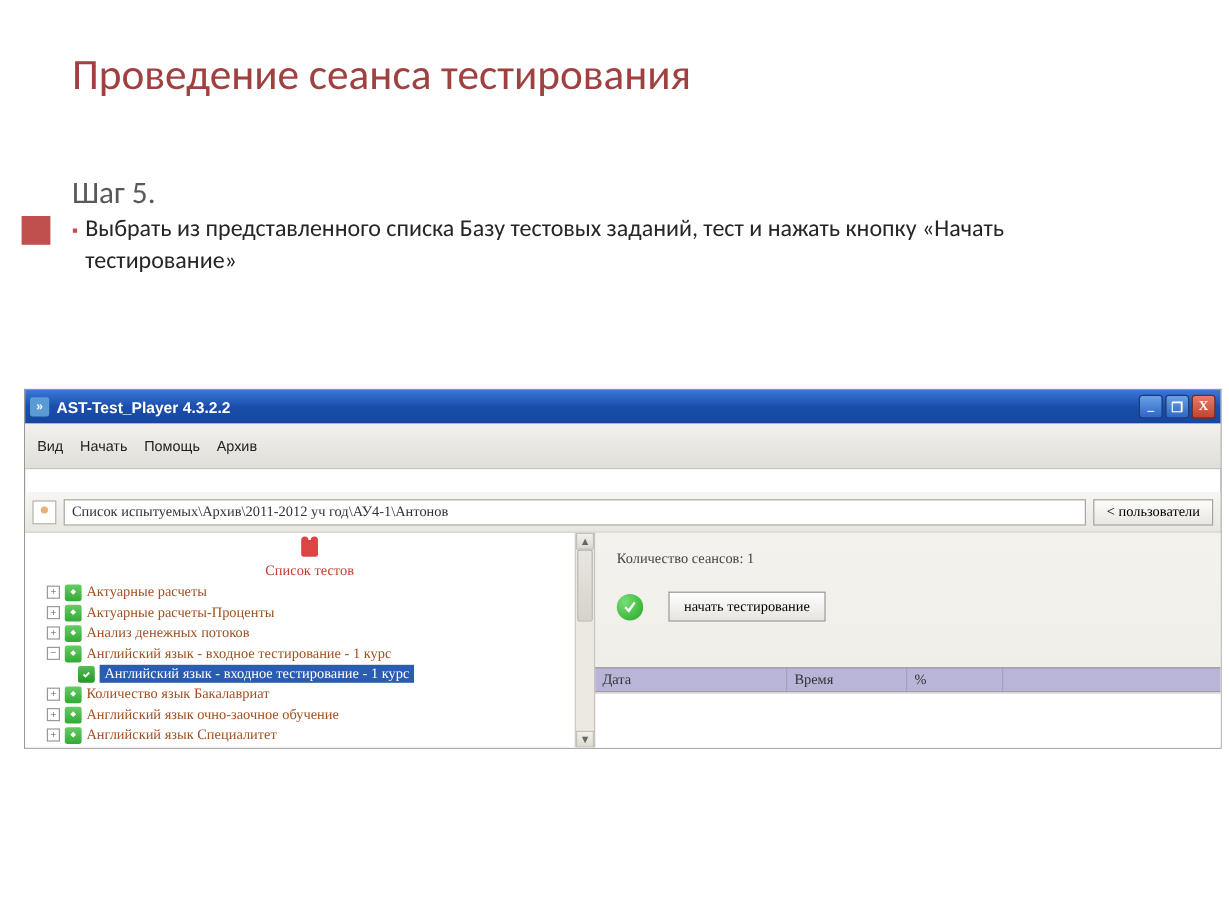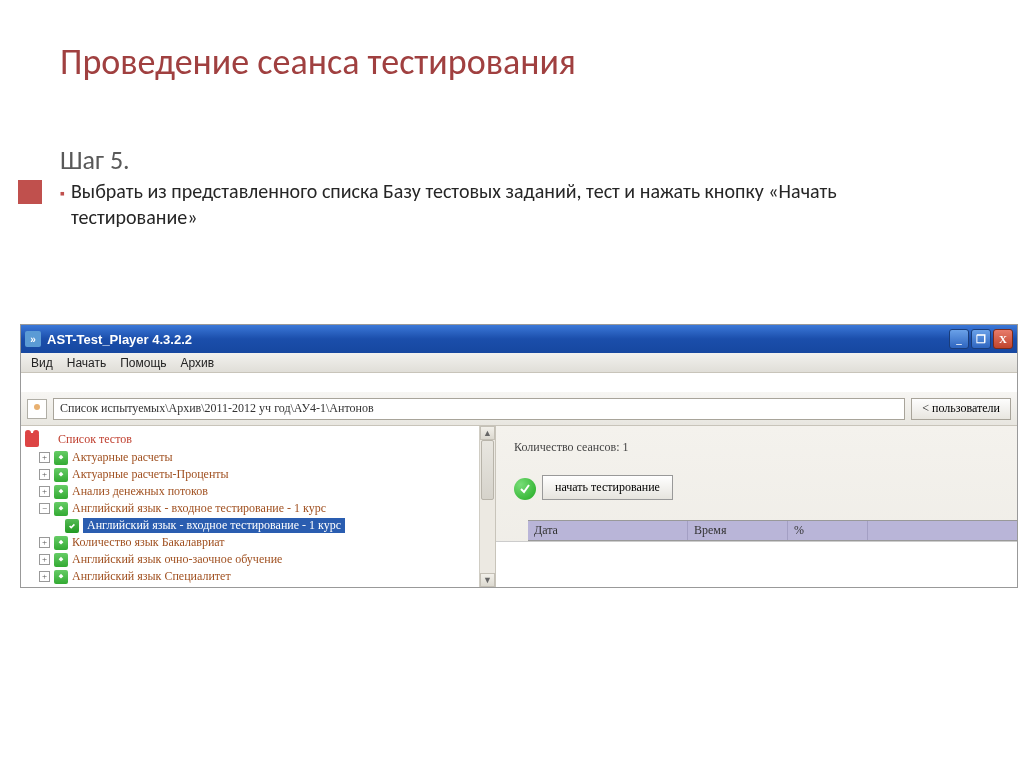--- a/index.html
+++ b/index.html
@@ -16,36 +16,36 @@
 
   
   .xp-title { height: 28px; background: linear-gradient(to bottom,#3b78d8,#1b4eab 50%,#1647a0); display: flex; align-items: center; padding: 0 4px; color: #fff; font: bold 13px Tahoma, sans-serif; }
   .xp-title .app-icon { width: 16px; height: 16px; background: #5b9bd5; margin-right: 6px; border-radius: 2px; display:flex;align-items:center;justify-content:center;font-size:10px;color:#fff;}
   .xp-title .title-text { flex: 1; }
   .xp-title .win-btns { display: flex; gap: 2px; }
   .xp-title .win-btn { width: 20px; height: 20px; background: linear-gradient(#6aa1e8,#2e65c0); border: 1px solid #1a3d7a; border-radius: 3px; display: flex; align-items: center; justify-content: center; font: bold 11px Tahoma; color: #fff; cursor: pointer; }
   .xp-title .win-btn.close { background: linear-gradient(#e87b6a,#c0452e); border-color: #7a2a1a; }
 
   
-  .menubar { height: 20px; background: linear-gradient(#f2f1ee,#e0ded8); display: flex; align-items: center; gap: 14px; padding: 0 10px; font: 12px Tahoma, sans-serif; color: #222; border-bottom: 1px solid #c8c4ba; }
+  .menubar { height: 38px; background: linear-gradient(#f2f1ee,#e0ded8); display: flex; align-items: center; gap: 14px; padding: 0 10px; font: 12px Tahoma, sans-serif; color: #222; border-bottom: 1px solid #c8c4ba; }
   .menubar span { cursor: pointer; }
 
   
   .pathbar { height: 34px; background: linear-gradient(#f7f6f3,#e8e6e0); border-bottom: 1px solid #c8c4ba; display: flex; align-items: center; padding: 0 6px; gap: 6px; margin-top: 19px; }
   .user-icon { width: 20px; height: 20px; border: 1px solid #b0aea6; background: #fff; display:flex;align-items:center;justify-content:center; }
   .user-icon .head{width:6px;height:6px;background:#e8b070;border-radius:50%;position:relative;top:-2px;}
   .path-input { flex: 1; height: 22px; border: 1px solid #a8a49a; background: #fff; font: 12px Tahoma; padding: 0 6px; color: #333; }
   .users-btn { height: 22px; padding: 0 10px; font: 12px Tahoma; background: linear-gradient(#fdfdfd,#e8e6e0); border: 1px solid #a8a49a; cursor: pointer; }
 
   
   .mainrow { display: flex; flex: 1; background: #fff; height: 218px; }
   .left-pane { width: 475px; border-right: 1px solid #c8c4ba; padding: 6px 4px 2px 4px; overflow: hidden; position: relative; }
   .right-pane { flex: 1; display: flex; flex-direction: column; background: linear-gradient(#f4f2ed,#eeece6); }
 
-  .tree-root-row { display:flex; align-items:center; gap:19px; margin-bottom:2px; }
+  .tree-root-row { display:flex; align-items:center; gap:4px; margin-bottom:2px;flex-direction:column; }
   .tree-root-label { color: #c04030; font: 12px Tahoma; }
   .tree-icon { width: 14px; height: 14px; display:inline-flex;align-items:center;justify-content:center; }
   .tree-icon.folder-root{ background:#d44; border-radius:2px; position:relative;}
   .tree-icon.folder-root::before{content:'';position:absolute;width:6px;height:6px;background:#d44;border-radius:50%;top:-3px;left:0;}
   .tree-icon.folder-root::after{content:'';position:absolute;width:6px;height:6px;background:#d44;border-radius:50%;top:-3px;right:0;}
 
   .tree-item { display:flex; align-items:center; gap:4px; padding: 1px 0 1px 14px; font: 12px Tahoma; color:#333; white-space:nowrap; }
   .expander { width:11px;height:11px;border:1px solid #999;background:#fff;font:9px/9px Tahoma;text-align:center;color:#555;cursor:pointer;}
   .node-icn{width:14px;height:14px;background:linear-gradient(#6c6,#3a3);border-radius:2px;display:flex;align-items:center;justify-content:center;}
   .node-icn svg{width:8px;height:8px;}
@@ -53,25 +53,25 @@
   .tree-item.indent2{padding-left:40px;}
   .tree-item.selected .sel-label{background:#2a5db0;color:#fff;padding:0 4px;}
   .tree-item.indent2 .node-icn{background:linear-gradient(#5b5,#292);}
   .scrollbar-v{position:absolute;right:0;top:0;bottom:0;width:16px;background:#ece9e2;border-left:1px solid #d0cdc4;}
   .scrollbar-v .thumb{position:absolute;top:14px;left:1px;right:1px;height:60px;background:linear-gradient(#e8e6e0,#d6d3cb);border:1px solid #b8b4aa;border-radius:2px;}
   .scrollbar-v .arr{position:absolute;left:0;right:0;height:14px;background:linear-gradient(#f2f0ea,#dcd9d0);border:1px solid #c4c0b6;font:9px/12px Tahoma;text-align:center;color:#666;}
   .scrollbar-v .arr.up{top:0;} .scrollbar-v .arr.dn{bottom:0;}
 
   .right-info { padding: 14px 18px 10px 18px; font:12px Tahoma; color:#444; }
   .right-info div{margin-bottom:6px;}
-  .start-row{display:flex;align-items:flex-end;gap:6px;padding:4px 18px 16px 18px;}
+  .start-row{display:flex;align-items:center;gap:21px;padding:4px 18px 16px 18px;}
   .check-icon{width:22px;height:22px;border-radius:50%;background:radial-gradient(circle at 30% 30%,#7d7,#2a2);display:flex;align-items:center;justify-content:center;}
   .start-btn{padding:4px 12px;font:12px Tahoma;background:linear-gradient(#fff,#e6e4de);border:1px solid #999;cursor:pointer;}
 
-  .grid-head{display:flex;background:#b9b5d8;border-top:1px solid #999;border-bottom:1px solid #999;font:12px Tahoma;color:#333;margin-top:auto;margin-left:32px;}
+  .grid-head{display:flex;background:#b9b5d8;border-top:1px solid #999;border-bottom:1px solid #999;font:12px Tahoma;color:#333;margin-top:auto;}
   .grid-head .col{padding:2px 6px;border-right:1px solid #a39fc4;}
   .grid-head .col.d{flex:0 0 160px;} .grid-head .col.t{flex:0 0 100px;} .grid-head .col.p{flex:0 0 80px;}
   .grid-body{flex:0 0 46px;background:#fff;border-top:1px solid #ccc;}
 </style>
 </head>
 <body>
 
 <div class="slide-title">Проведение сеанса тестирования</div>
 <div class="accent-bar"></div>
 <div class="step-heading">Шаг 5.</div>

